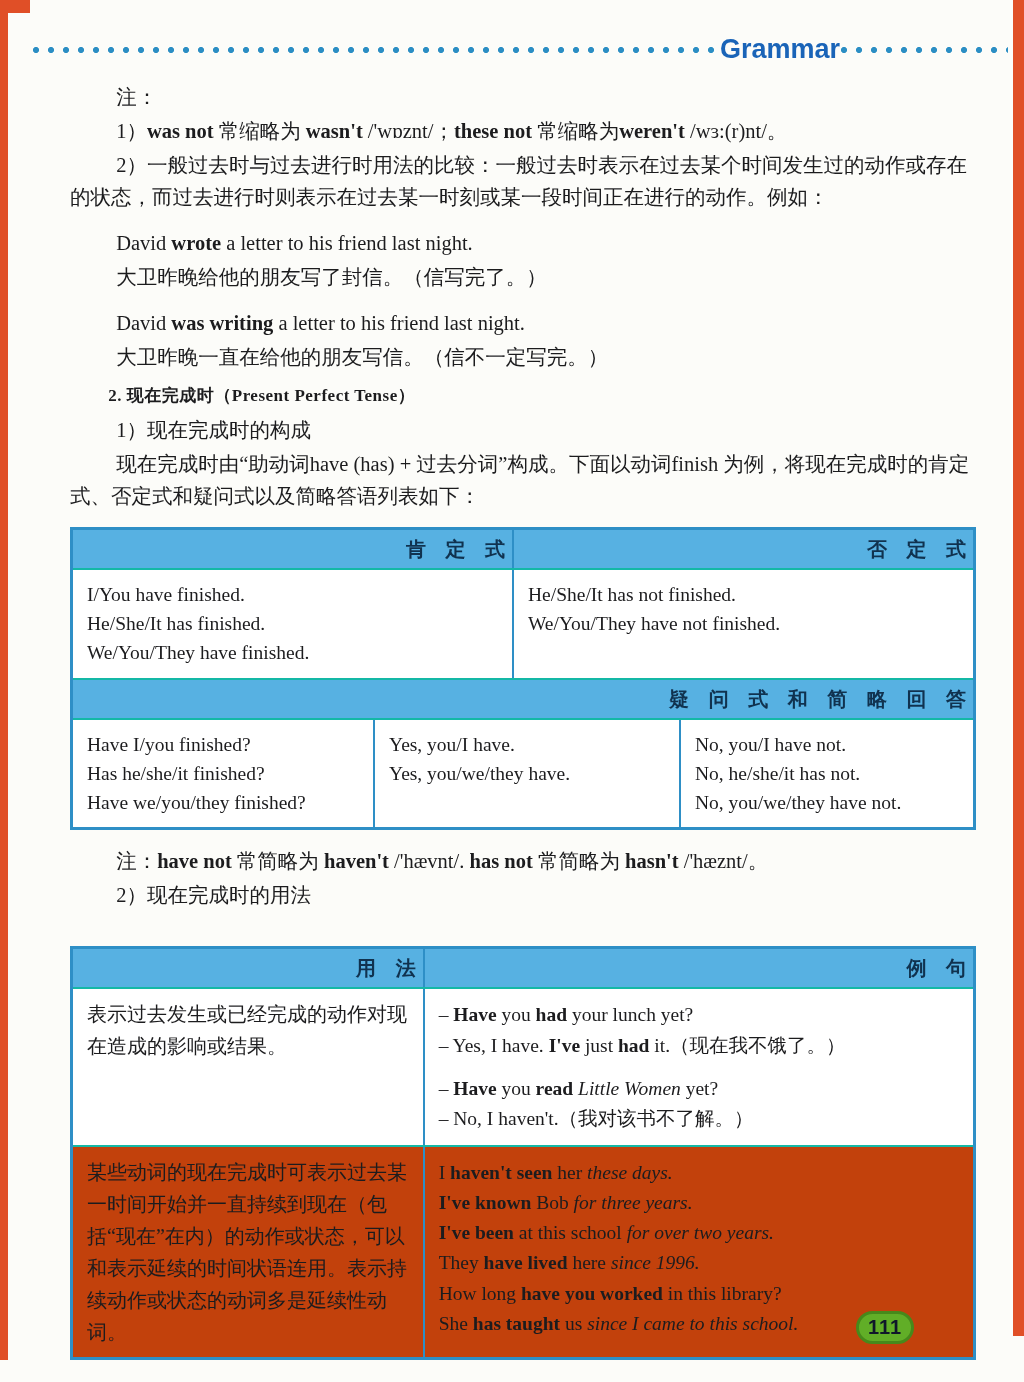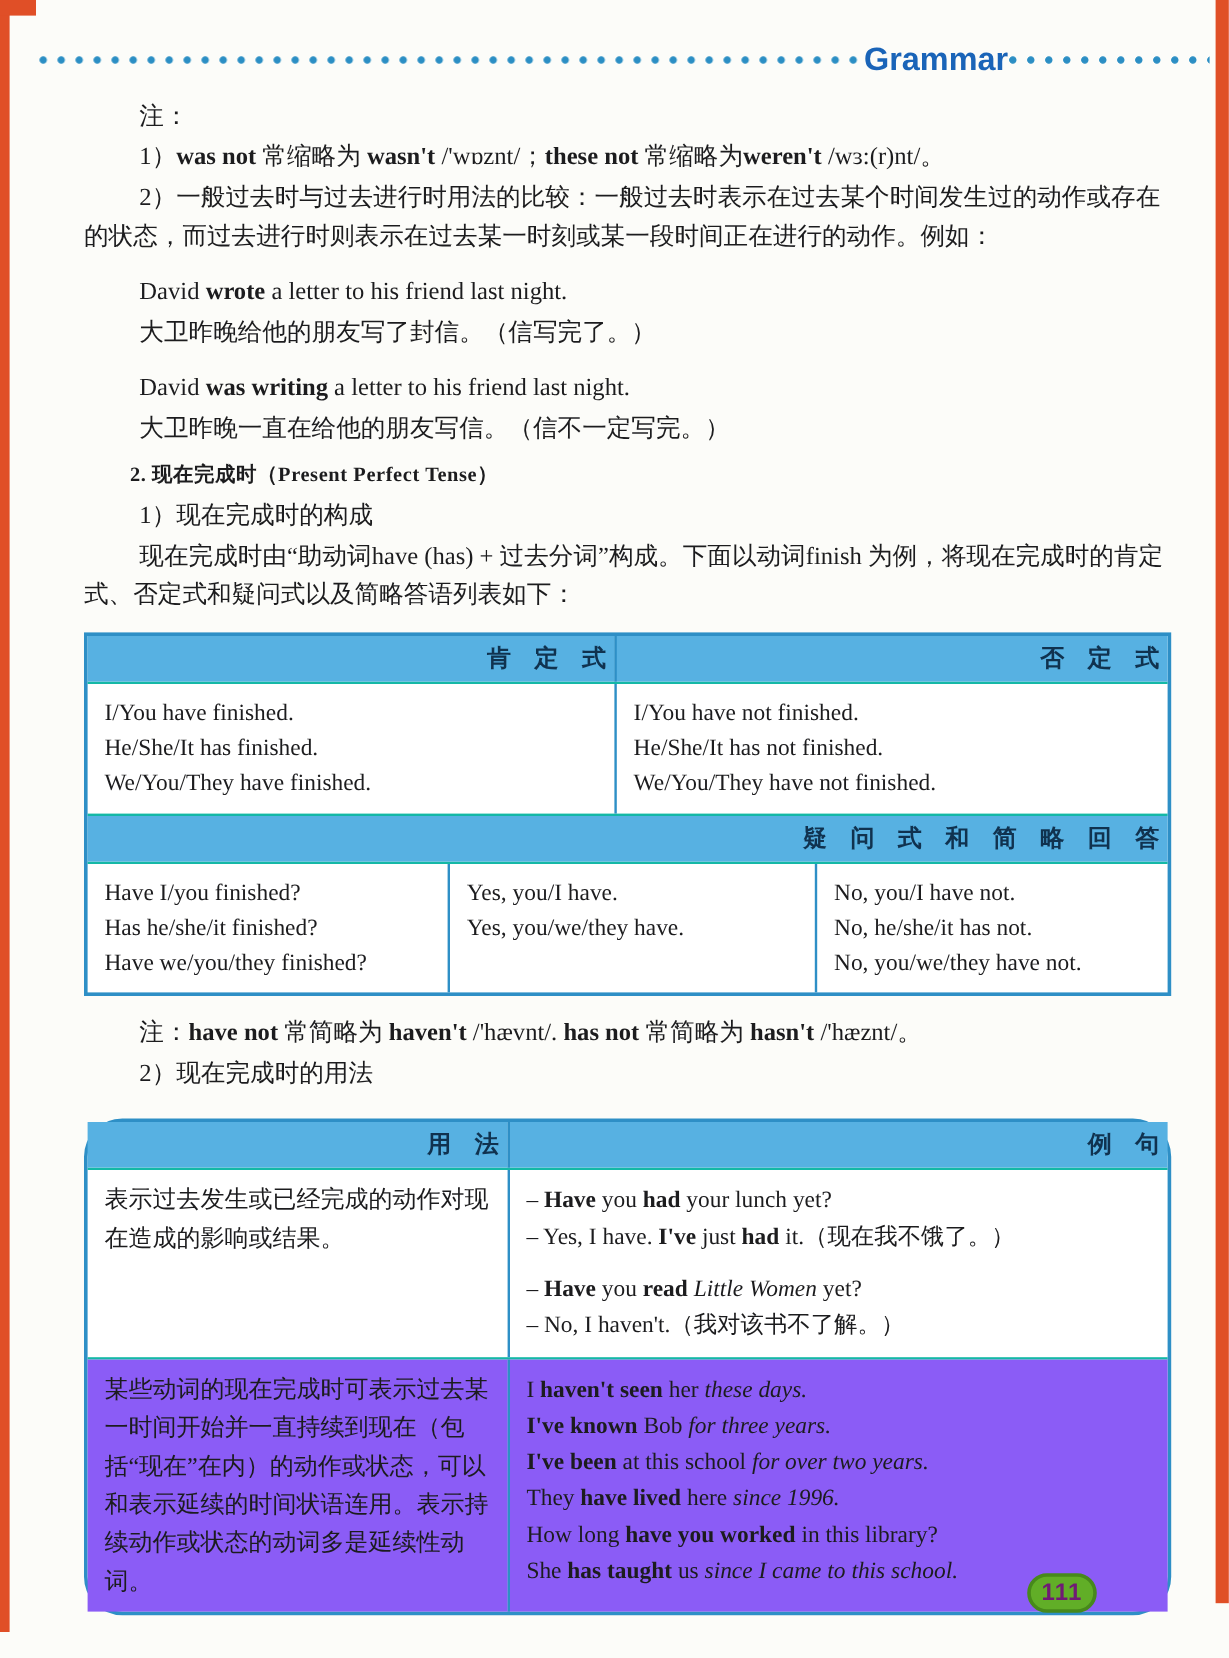--- a/index.html
+++ b/index.html
@@ -53,31 +53,31 @@
   .gt-row + .gt-row { border-top:2px solid #14b8a6; }
   .gt-cell { padding:9px 14px; font-size:19.5px; line-height:1.4; }
   .gt-cell + .gt-cell { border-left:2px solid #2e8fc6; }
   .gt-head {
     background:#57b1e2; color:#10324f; font-weight:bold;
     text-align:right; font-size:20px; padding:5px 0;
     letter-spacing:0.35em; text-indent:0.35em;
     font-family:"Liberation Sans","DejaVu Sans",sans-serif;
   }
   .cell-line { margin:2px 0; }
-  .tint { background:#8b5cf6; }
+  .tint { background:#c2410c; }
   .usage-cell { line-height:1.6; font-size:20px; }
   .ex-line { margin:3px 0; }
   .ex-gap { margin-bottom:16px; }
 
   .page-badge {
     position:absolute; left:856px; top:1311px;
     width:58px; height:33px;
     background:#61ae27; border:3px solid #47891b; border-radius:17px;
     display:flex; align-items:center; justify-content:center;
-    color:#701a75; font-weight:bold; font-size:20px; letter-spacing:1px;
+    color:#0f172a; font-weight:bold; font-size:20px; letter-spacing:1px;
     font-family:"Liberation Sans","DejaVu Sans",sans-serif;
   }
 </style>
 </head>
 <body>
 
 <div class="edge edge-left"></div>
 <div class="edge edge-right"></div>
 <div class="corner-mark"></div>
 
@@ -107,21 +107,20 @@
       <div class="gt-cell gt-head">肯 定 式</div>
       <div class="gt-cell gt-head">否 定 式</div>
     </div>
     <div class="gt-row cols-2">
       <div class="gt-cell">
         <div class="cell-line">I/You have finished.</div>
         <div class="cell-line">He/She/It has finished.</div>
         <div class="cell-line">We/You/They have finished.</div>
       </div>
       <div class="gt-cell">
-        <div class="cell-line">I/You have not finished.</div>
         <div class="cell-line">He/She/It has not finished.</div>
         <div class="cell-line">We/You/They have not finished.</div>
       </div>
     </div>
     <div class="gt-row">
       <div class="gt-cell gt-head">疑 问 式 和 简 略 回 答</div>
     </div>
     <div class="gt-row cols-3">
       <div class="gt-cell">
         <div class="cell-line">Have I/you finished?</div>
@@ -136,21 +135,21 @@
         <div class="cell-line">No, you/I have not.</div>
         <div class="cell-line">No, he/she/it has not.</div>
         <div class="cell-line">No, you/we/they have not.</div>
       </div>
     </div>
   </section>
 
   <p class="para hang" style="margin-top:16px;"><span>注：</span><span style="font-weight: bold;">have not</span><span> 常简略为 </span><span style="font-weight: bold;">haven't</span><span> /'hævnt/. </span><span style="font-weight: bold;">has not</span><span> 常简略为 </span><span style="font-weight: bold;">hasn't</span><span> /'hæznt/。</span></p>
   <p class="para hang">2）现在完成时的用法</p>
 
-  <section class="gtable" style="margin-top:20px;border-radius:32px;">
+  <section class="gtable" style="margin-top:34px;">
     <div class="gt-row cols-2b">
       <div class="gt-cell gt-head">用 法</div>
       <div class="gt-cell gt-head">例 句</div>
     </div>
     <div class="gt-row cols-2b">
       <div class="gt-cell usage-cell">表示过去发生或已经完成的动作对现在造成的影响或结果。</div>
       <div class="gt-cell">
         <div class="ex-line"><span>– </span><span style="font-weight: bold;">Have</span><span> you </span><span style="font-weight: bold;">had</span><span> your lunch yet?</span></div>
         <div class="ex-line ex-gap"><span>– Yes, I have. </span><span style="font-weight: bold;">I've</span><span> just </span><span style="font-weight: bold;">had</span><span> it.（现在我不饿了。）</span></div>
         <div class="ex-line"><span>– </span><span style="font-weight: bold;">Have</span><span> you </span><span style="font-weight: bold;">read</span><span> </span><span style="font-style: italic;">Little Women</span><span> yet?</span></div>

